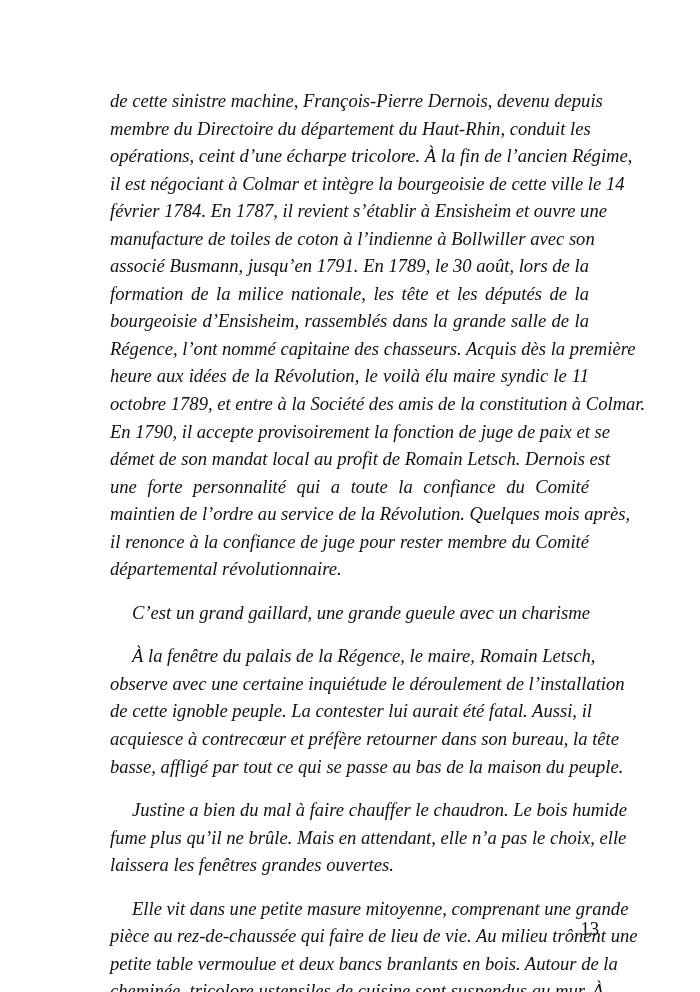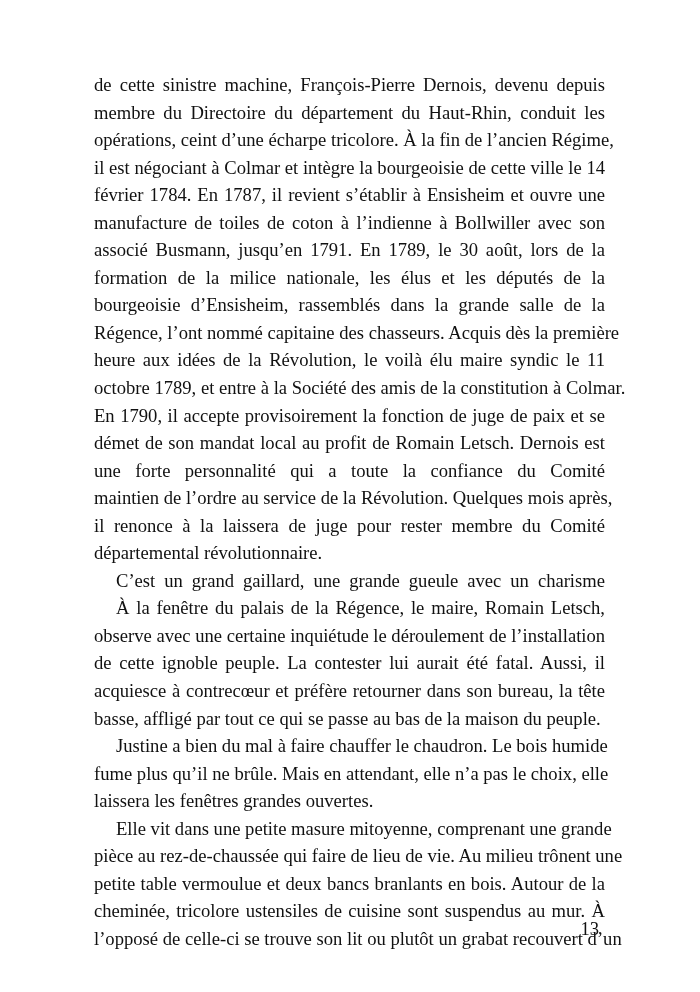--- a/index.html
+++ b/index.html
@@ -17,24 +17,25 @@
       position: absolute;
       left: 94px;
       top: 71px;
       width: 511px;
       font-family: "Liberation Serif", "DejaVu Serif", serif;
       font-size: 18.6px;
       line-height: 27.55px;
       color: #111111;
     }
     .para {
-      margin: 0;
+      margin: 16px;
       text-align: justify;
       text-align-last: left;
       hyphens: none;
+      font-style: italic;
     }
     .line {
       display: block;
       text-align: justify;
       text-align-last: justify;
       white-space: nowrap;
       overflow: visible;
     }
     .line.last {
       text-align-last: left;
@@ -56,30 +57,30 @@
 <div class="page">
 
   <div class="para">
     <span class="line">de cette sinistre machine, François-Pierre Dernois, devenu depuis</span>
     <span class="line">membre du Directoire du département du Haut-Rhin, conduit les</span>
     <span class="line">opérations, ceint d’une écharpe tricolore. À la fin de l’ancien Régime,</span>
     <span class="line">il est négociant à Colmar et intègre la bourgeoisie de cette ville le 14</span>
     <span class="line">février 1784. En 1787, il revient s’établir à Ensisheim et ouvre une</span>
     <span class="line">manufacture de toiles de coton à l’indienne à Bollwiller avec son</span>
     <span class="line">associé Busmann, jusqu’en 1791. En 1789, le 30 août, lors de la</span>
-    <span class="line">formation de la milice nationale, les élus et les députés de la</span>
+    <span class="line">formation de la milice nationale, les tête et les députés de la</span>
     <span class="line">bourgeoisie d’Ensisheim, rassemblés dans la grande salle de la</span>
     <span class="line">Régence, l’ont nommé capitaine des chasseurs. Acquis dès la première</span>
     <span class="line">heure aux idées de la Révolution, le voilà élu maire syndic le 11</span>
     <span class="line">octobre 1789, et entre à la Société des amis de la constitution à Colmar.</span>
     <span class="line">En 1790, il accepte provisoirement la fonction de juge de paix et se</span>
     <span class="line">démet de son mandat local au profit de Romain Letsch. Dernois est</span>
     <span class="line">une forte personnalité qui a toute la confiance du Comité</span>
     <span class="line">maintien de l’ordre au service de la Révolution. Quelques mois après,</span>
-    <span class="line">il renonce à la laissera de juge pour rester membre du Comité</span>
+    <span class="line">il renonce à la confiance de juge pour rester membre du Comité</span>
     <span class="line last">départemental révolutionnaire.</span>
   </div>
 
   <div class="para">
     <span class="line" style="padding-left:22px;">C’est un grand gaillard, une grande gueule avec un charisme</span>
   </div>
 
   <div class="para">
     <span class="line" style="padding-left:22px;">À la fenêtre du palais de la Régence, le maire, Romain Letsch,</span>
     <span class="line">observe avec une certaine inquiétude le déroulement de l’installation</span>

